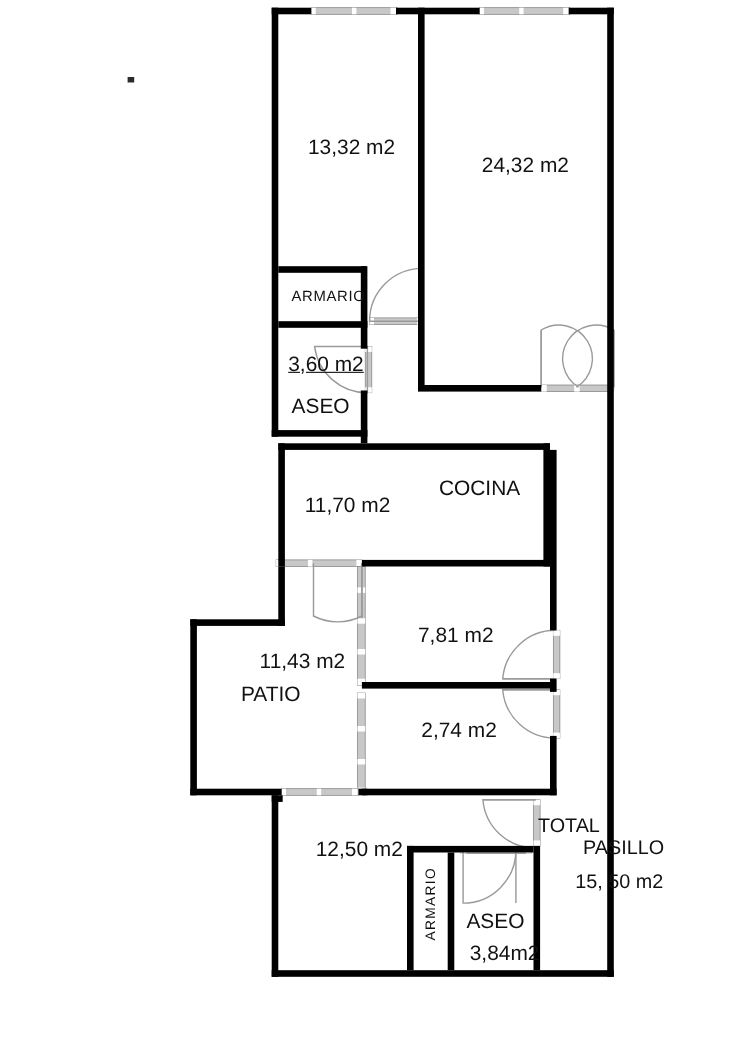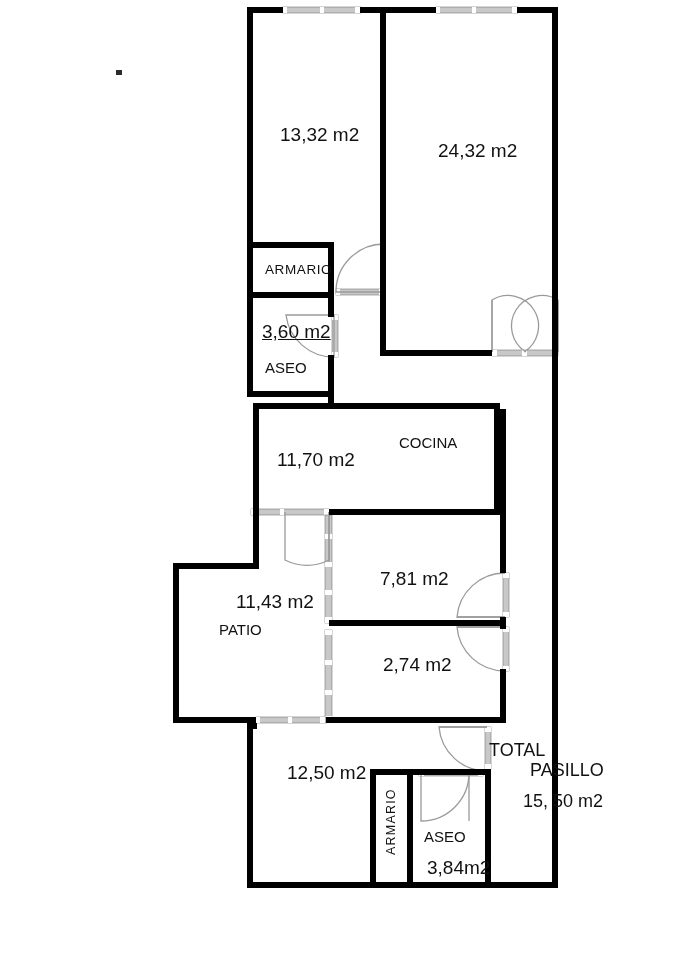--- a/index.html
+++ b/index.html
@@ -31,21 +31,21 @@
     font-family: "Liberation Sans", sans-serif;
     color: #111111;
     white-space: nowrap;
     line-height: 1;
     -webkit-font-smoothing: antialiased;
   }
   .lbl-area {
     font-size: 19px;
   }
   .lbl-name {
-    font-size: 15px;
+    font-size: 19px;
   }
   .lbl-small {
     font-size: 13.5px;
     letter-spacing: 0.6px;
   }
   .lbl-vertical {
     font-size: 12.5px;
     letter-spacing: 1.2px;
     transform-origin: 0 0;
     transform: rotate(-90deg);

